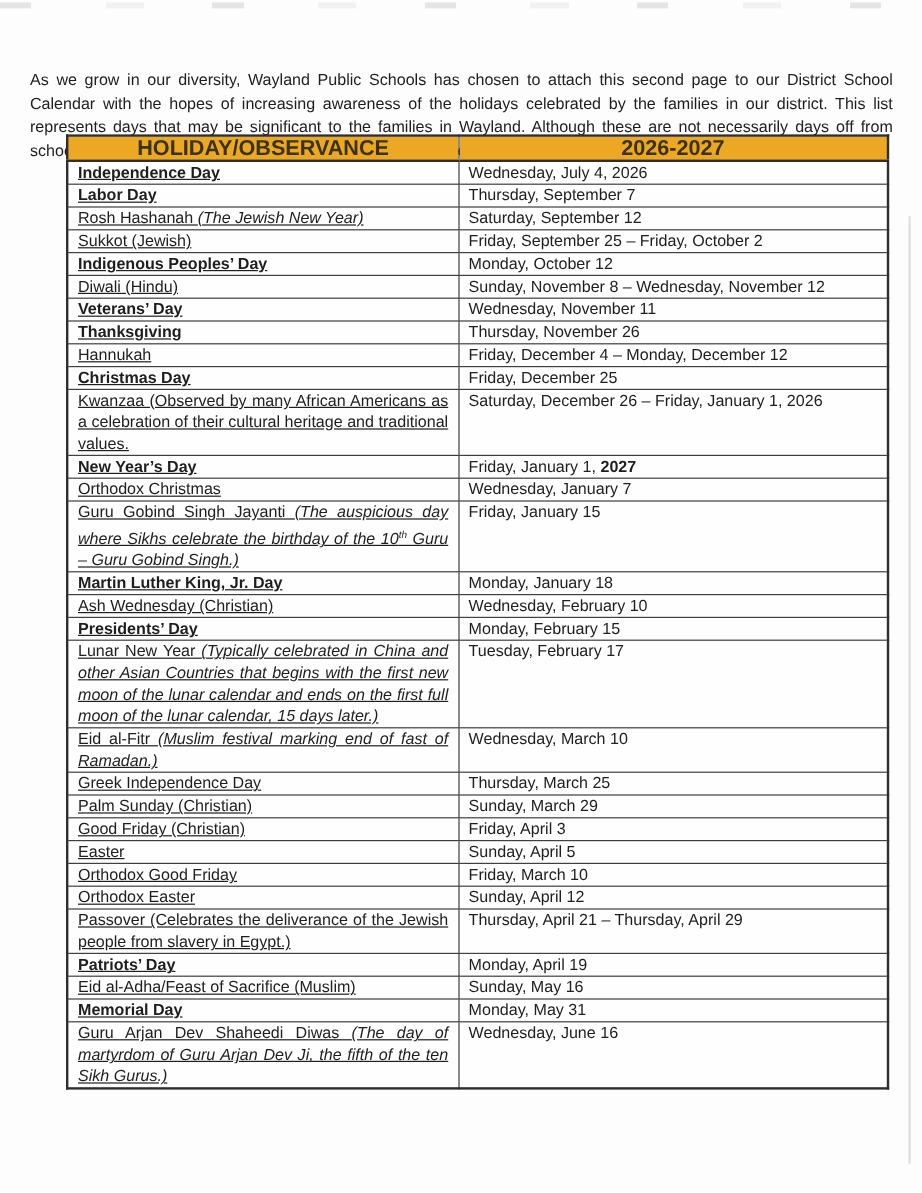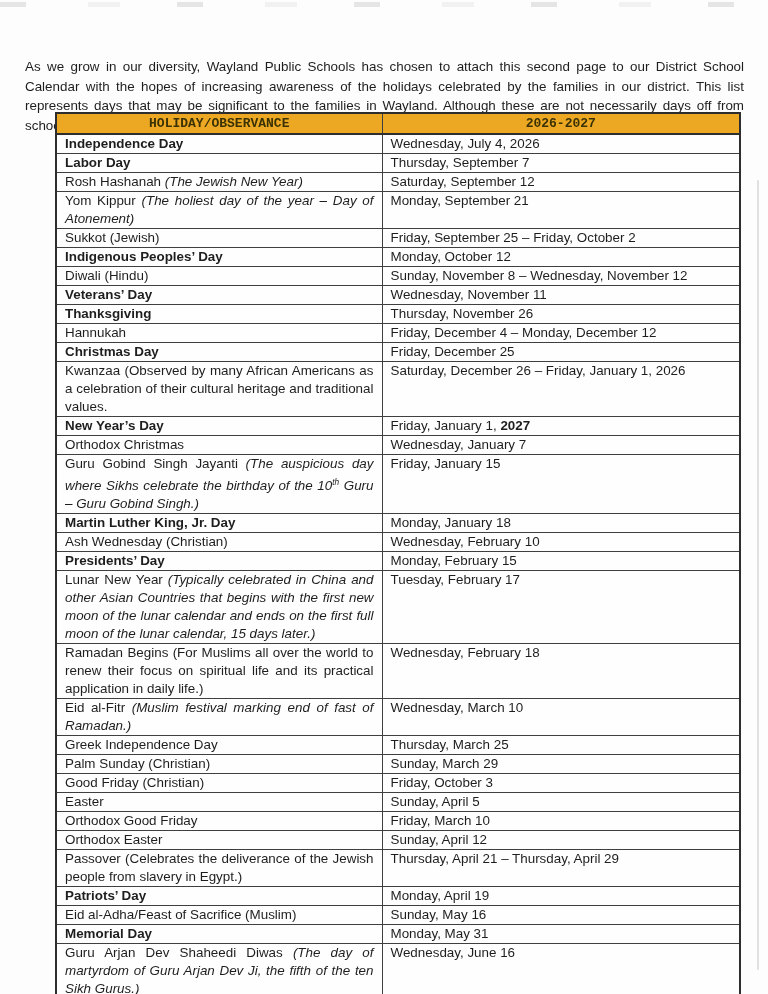--- a/index.html
+++ b/index.html
@@ -39,37 +39,36 @@
   #holiday-table col.c1 { width: 326px; }
   #holiday-table th, #holiday-table td {
     border: 1px solid var(--border);
     vertical-align: top;
     overflow: hidden;
   }
   #holiday-table { border: 2px solid #2e2e2e; }
   #holiday-table thead th {
     background: var(--gold);
     color: var(--header-text);
-    font-size: 13px;
+    font-size: 18px;
     font-weight: bold;
     text-align: center;
     height: 19px;
     line-height: 19px;
     padding: 0;
     border-bottom: 2px solid #2e2e2e;
-    font-family: Liberation Mono, monospace;
   }
   #holiday-table tbody td {
     font-size: 13.4px;
     line-height: 18px;
     padding: 0 8px;
     color: var(--body-text);
     background: #fefefe;
   }
-  td.cell-holiday { text-align: justify; }
+  td.cell-holiday { text-align: justify; text-decoration: underline; }
   td.cell-date { text-align: left; }
   .s-b   { font-weight: bold; text-align: center; }
   .s-i   { font-style: italic; margin-top: 36px; }
   .s-sup { font-style: italic; font-size: 0.62em; vertical-align: super; }
 </style>
 </head>
 <body>
 
 <div id="page">
   <div id="scan-strip"></div>
@@ -97,24 +96,20 @@
   <tr>
     <td class="cell-holiday"><span class="s-b">Labor Day</span></td>
     <td class="cell-date"><span>Thursday, September 7</span></td>
   </tr>
 
   <tr>
     <td class="cell-holiday"><span>Rosh Hashanah </span><span class="s-i">(The Jewish New Year)</span></td>
     <td class="cell-date"><span>Saturday, September 12</span></td>
   </tr>
 
-  <tr>
-    <td class="cell-holiday"><span>Yom Kippur </span><span class="s-i">(The holiest day of the year – Day of Atonement)</span></td>
-    <td class="cell-date"><span>Monday, September 21</span></td>
-  </tr>
 
   <tr>
     <td class="cell-holiday"><span>Sukkot (Jewish)</span></td>
     <td class="cell-date"><span>Friday, September 25 – Friday, October 2</span></td>
   </tr>
 
   <tr>
     <td class="cell-holiday"><span class="s-b">Indigenous Peoples’ Day</span></td>
     <td class="cell-date"><span>Monday, October 12</span></td>
   </tr>
@@ -177,43 +172,39 @@
   <tr>
     <td class="cell-holiday"><span class="s-b">Presidents’ Day</span></td>
     <td class="cell-date"><span>Monday, February 15</span></td>
   </tr>
 
   <tr>
     <td class="cell-holiday"><span>Lunar New Year </span><span class="s-i">(Typically celebrated in China and other Asian Countries that begins with the first new moon of the lunar calendar and ends on the first full moon of the lunar calendar, 15 days later.)</span></td>
     <td class="cell-date"><span>Tuesday, February 17</span></td>
   </tr>
 
-  <tr>
-    <td class="cell-holiday"><span>Ramadan Begins (For Muslims all over the world to renew their focus on spiritual life and its practical application in daily life.)</span></td>
-    <td class="cell-date"><span>Wednesday, February 18</span></td>
-  </tr>
 
   <tr>
     <td class="cell-holiday"><span>Eid al-Fitr </span><span class="s-i">(Muslim festival marking end of fast of Ramadan.)</span></td>
     <td class="cell-date"><span>Wednesday, March 10</span></td>
   </tr>
 
   <tr>
     <td class="cell-holiday"><span>Greek Independence Day</span></td>
     <td class="cell-date"><span>Thursday, March 25</span></td>
   </tr>
 
   <tr>
     <td class="cell-holiday"><span>Palm Sunday (Christian)</span></td>
     <td class="cell-date"><span>Sunday, March 29</span></td>
   </tr>
 
   <tr>
     <td class="cell-holiday"><span>Good Friday (Christian)</span></td>
-    <td class="cell-date"><span>Friday, October 3</span></td>
+    <td class="cell-date"><span>Friday, April 3</span></td>
   </tr>
 
   <tr>
     <td class="cell-holiday"><span>Easter</span></td>
     <td class="cell-date"><span>Sunday, April 5</span></td>
   </tr>
 
   <tr>
     <td class="cell-holiday"><span>Orthodox Good Friday</span></td>
     <td class="cell-date"><span>Friday, March 10</span></td>

